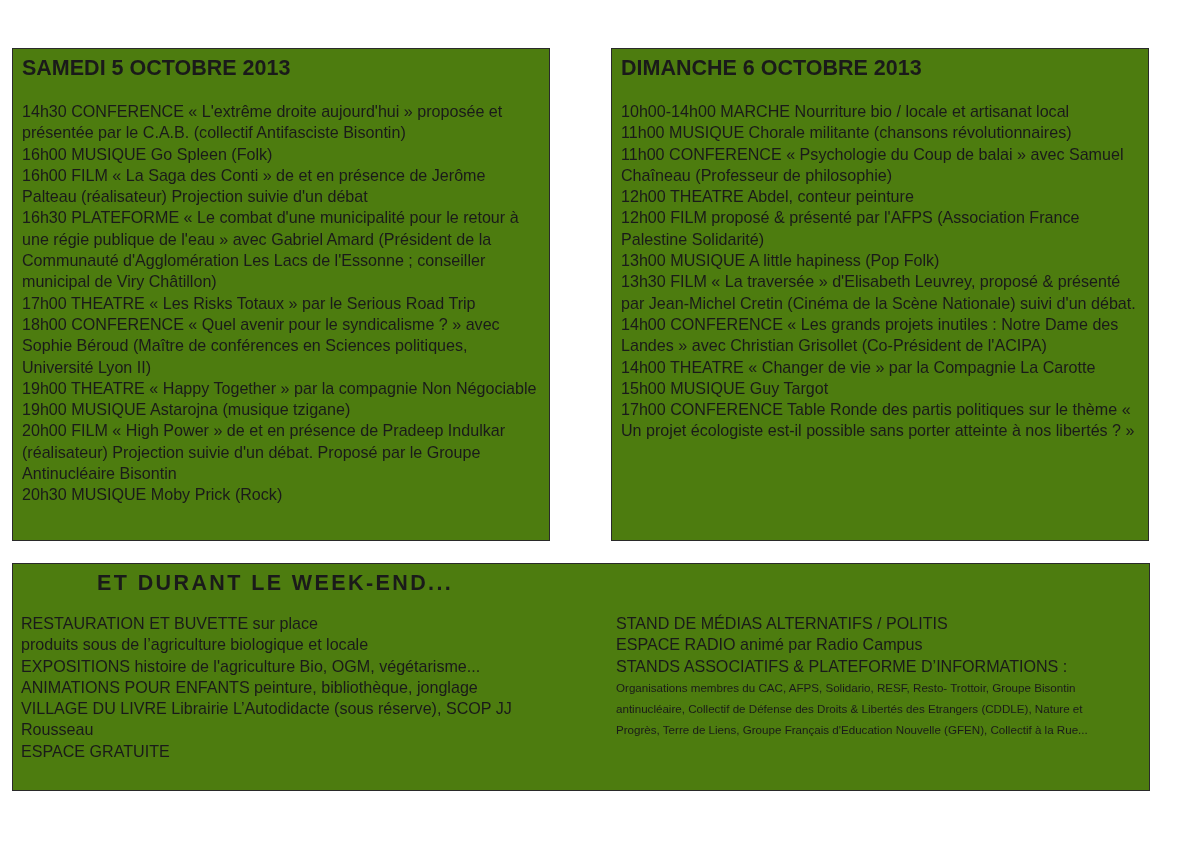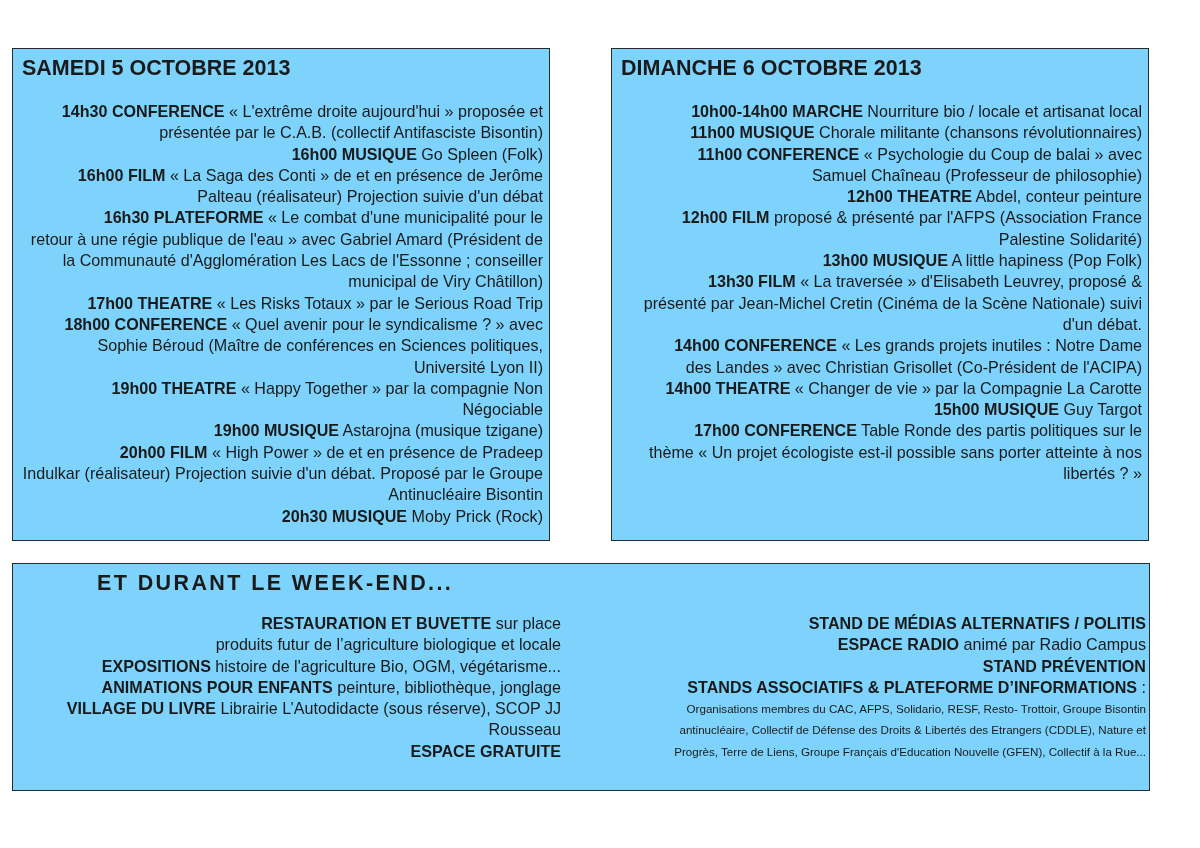--- a/index.html
+++ b/index.html
@@ -1,26 +1,26 @@
 <!DOCTYPE html>
 <html><head>
 <meta charset="utf-8">
 <style>
   html, body { margin: 0; padding: 0; background: #ffffff; }
   body { width: 1200px; height: 848px; position: relative; overflow: hidden;
          font-family: "Liberation Sans", sans-serif; color: #1a1a1a; }
-  .box { position: absolute; border: 1.5px solid #2a2a2a; box-sizing: border-box; background: #7dd3fc; text-align: right; }
+  .box { position: absolute; border: 1.5px solid #2a2a2a; box-sizing: border-box; background: #4d7c0f; }
   #box-sat { left: 12px; top: 48px; width: 538px; height: 493px; }
   #box-sun { left: 611px; top: 48px; width: 538px; height: 493px; }
   #box-we  { left: 12px; top: 563px; width: 1138px; height: 228px; padding-left: 20px; }
   .day-title { position: absolute; left: 9px; top: 7px; font-size: 21.5px; font-weight: bold;
                letter-spacing: 0; white-space: nowrap; }
   .entries { position: absolute; left: 9px; top: 52px; right: 6px; font-size: 16.1px; line-height: 21.3px; }
   .entry { display: block; }
-  .entry b { font-weight: bold; margin-left: 37px; }
+  .entry b { font-weight: normal; }
   .we-title { position: absolute; left: 84px; top: 7px; font-size: 21.5px; font-weight: bold;
               letter-spacing: 2.4px; white-space: nowrap; }
   .we-col { position: absolute; top: 49px; font-size: 16.1px; line-height: 21.3px; }
   #we-left { left: 8px; width: 540px; }
   #we-right { left: 603px; width: 530px; }
   .org-text { font-size: 11.6px; line-height: 21.3px; display: block; }
 </style>
 </head>
 <body>
 
@@ -54,28 +54,27 @@
     <span class="entry"><b>14h00 THEATRE</b><span> « Changer de vie » par la Compagnie La Carotte</span></span>
     <span class="entry"><b>15h00 MUSIQUE</b><span> Guy Targot</span></span>
     <span class="entry"><b>17h00 CONFERENCE</b><span> Table Ronde des partis politiques sur le thème « Un projet écologiste est-il possible sans porter atteinte à nos libertés ? »</span></span>
   </div>
 </div>
 
 <div class="box" id="box-we">
   <div class="we-title">ET DURANT LE WEEK-END...</div>
   <div class="we-col" id="we-left">
     <span class="entry"><b>RESTAURATION ET BUVETTE</b><span> sur place</span></span>
-    <span class="entry"><b></b><span>produits futur de l’agriculture biologique et locale</span></span>
+    <span class="entry"><b></b><span>produits sous de l’agriculture biologique et locale</span></span>
     <span class="entry"><b>EXPOSITIONS</b><span> histoire de l'agriculture Bio, OGM, végétarisme...</span></span>
     <span class="entry"><b>ANIMATIONS POUR ENFANTS</b><span> peinture, bibliothèque, jonglage</span></span>
     <span class="entry"><b>VILLAGE DU LIVRE</b><span> Librairie L’Autodidacte (sous réserve), SCOP JJ Rousseau</span></span>
     <span class="entry"><b>ESPACE GRATUITE</b><span></span></span>
   </div>
   <div class="we-col" id="we-right">
     <span class="entry"><b>STAND DE MÉDIAS ALTERNATIFS / POLITIS</b><span></span></span>
     <span class="entry"><b>ESPACE RADIO</b><span> animé par Radio Campus</span></span>
-    <span class="entry"><b>STAND PRÉVENTION</b><span></span></span>
     <span class="entry"><b>STANDS ASSOCIATIFS &amp; PLATEFORME D’INFORMATIONS</b><span> :</span></span>
     <span class="org-text">Organisations membres du CAC, AFPS, Solidario, RESF, Resto- Trottoir, Groupe Bisontin</span>
     <span class="org-text">antinucléaire, Collectif de Défense des Droits &amp; Libertés des Etrangers (CDDLE), Nature et</span>
     <span class="org-text">Progrès, Terre de Liens, Groupe Français d'Education Nouvelle (GFEN), Collectif à la Rue...</span>
   </div>
 </div>
 
 </body></html>

